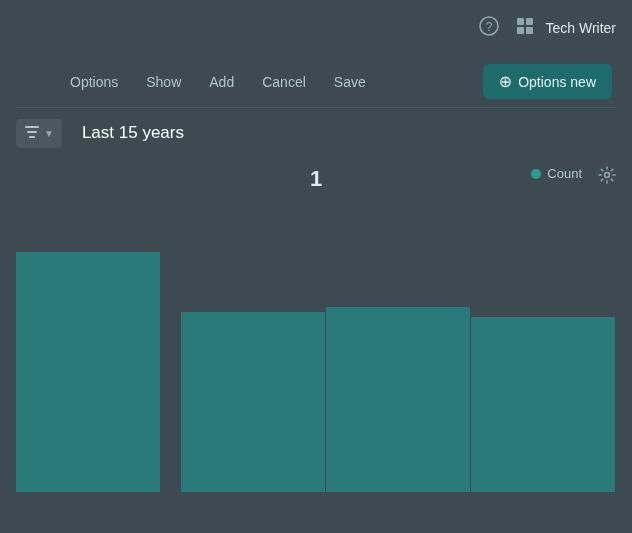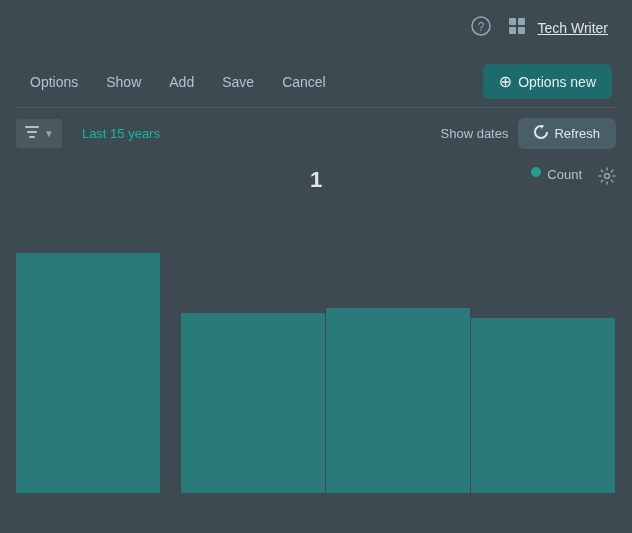--- a/index.html
+++ b/index.html
@@ -42,31 +42,30 @@
       font-size: 18px;
       display: flex;
       align-items: center;
       justify-content: center;
     }
 
     .user-label {
       color: #e0e6ea;
       font-size: 14px;
       font-weight: 500;
-      margin-right: 8px;
-      text-decoration: underline;
     }
 
     
     .toolbar {
       display: flex;
       align-items: center;
       padding: 8px 20px;
       gap: 8px;
       background: #3d4a52;
+      margin-left: 40px;
     }
     .toolbar-btn {
       background: none;
       border: none;
       color: #b0c4cc;
       cursor: pointer;
       font-size: 14px;
       padding: 6px 10px;
       border-radius: 4px;
     }
@@ -100,22 +99,22 @@
       gap: 4px;
       background: rgba(255,255,255,0.08);
       border: none;
       color: #e0e6ea;
       cursor: pointer;
       font-size: 13px;
       padding: 5px 8px;
       border-radius: 4px;
     }
     .date-range {
-      font-size: 13px;
-      color: #14b8a6;
+      font-size: 17px;
+      color: #ffffff;
       padding: 5px 8px;
     }
     .filter-bar-right {
       margin-left: auto;
       display: flex;
       align-items: center;
       gap: 10px;
     }
     .show-dates-btn {
       background: none;
@@ -159,20 +158,21 @@
       border: none;
       color: #8fa8b0;
       cursor: pointer;
       font-size: 16px;
     }
     .legend {
       position: absolute;
       top: 8px;
       right: 50px;
       display: flex;
+      align-items: center;
       gap: 6px;
       font-size: 13px;
       color: #b0c4cc;
     }
     .legend-dot {
       width: 10px;
       height: 10px;
       border-radius: 50%;
       background: #2a9d8f;
     }
@@ -229,53 +229,42 @@
       </span>
     </button>
     <span class="user-label">Tech Writer</span>
   </div>
 </div>
 
 <div class="toolbar">
   <button class="toolbar-btn">Options</button>
   <button class="toolbar-btn">Show</button>
   <button class="toolbar-btn">Add</button>
+  <button class="toolbar-btn">Cancel</button>
   <button class="toolbar-btn">Save</button>
-  <button class="toolbar-btn">Cancel</button>
   <button class="create-btn">
     <span style="font-size:16px; font-weight:300;">⊕</span>
     <span>Options new</span>
   </button>
 </div>
 
 <div class="divider-line"></div>
 
 <div class="filter-bar">
   <button class="filter-select">
     <span>
       <svg width="16" height="16" viewBox="0 0 16 16" fill="none">
         <rect x="1" y="2" width="14" height="2" rx="1" fill="#b0c4cc"></rect>
         <rect x="3" y="7" width="10" height="2" rx="1" fill="#b0c4cc"></rect>
         <rect x="5" y="12" width="6" height="2" rx="1" fill="#b0c4cc"></rect>
       </svg>
     </span>
     <span style="font-size:10px; color:#8fa8b0;">▼</span>
   </button>
   <span class="date-range">Last 15 years</span>
-  <div class="filter-bar-right">
-    <button class="show-dates-btn">Show dates</button>
-    <button class="refresh-btn">
-      <span>
-        <svg width="14" height="14" viewBox="0 0 14 14" fill="none">
-          <path d="M12 7A5 5 0 1 1 7 2v2l3-3-3-3v2A7 7 0 1 0 14 7h-2z" fill="#e0e6ea"></path>
-        </svg>
-      </span>
-      <span>Refresh</span>
-    </button>
-  </div>
 </div>
 
 <div class="chart-area" style="position:relative;">
   <div class="chart-value">1</div>
 
   <div class="legend">
     <div class="legend-dot"></div>
     <span>Count</span>
   </div>
 

